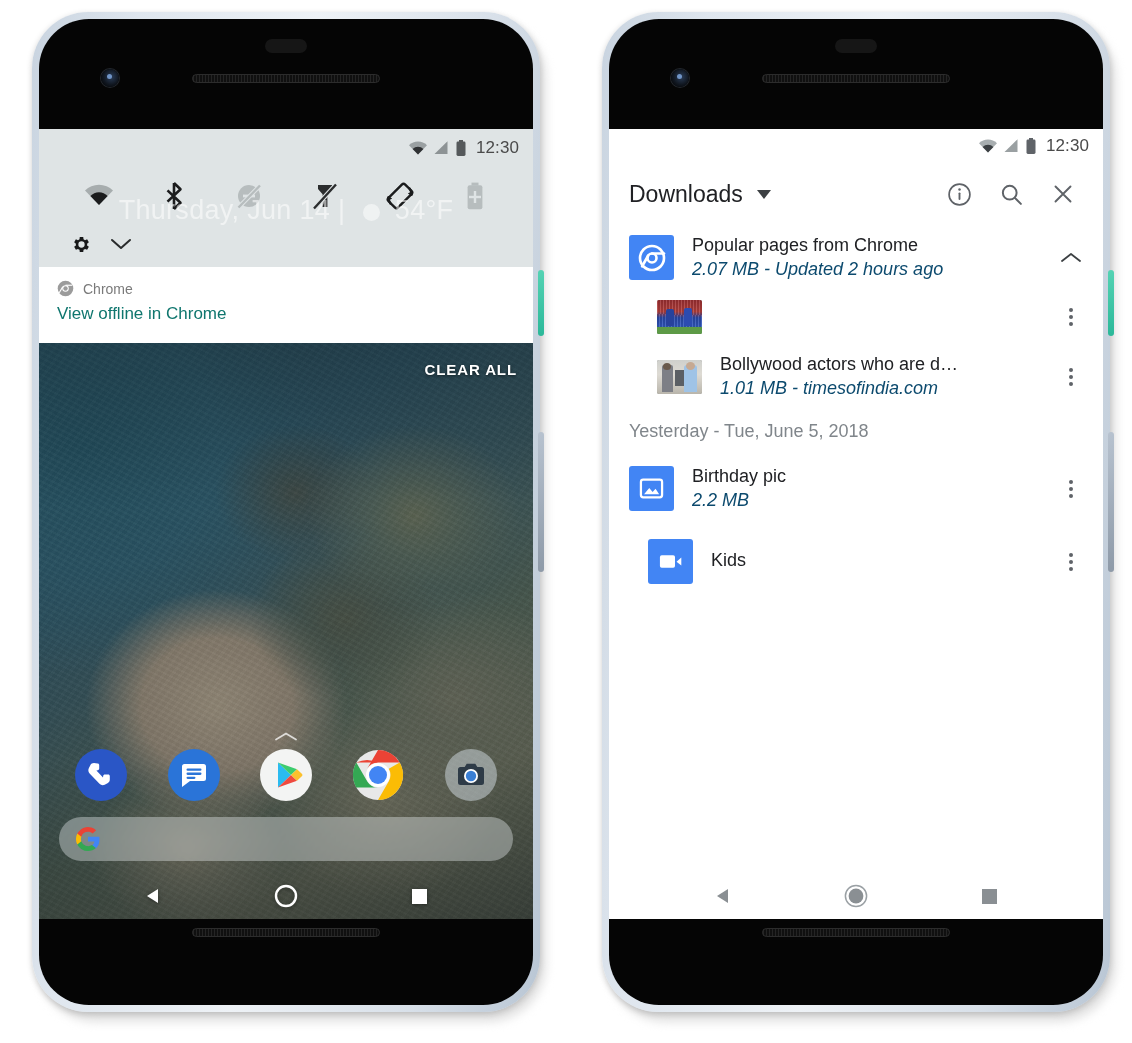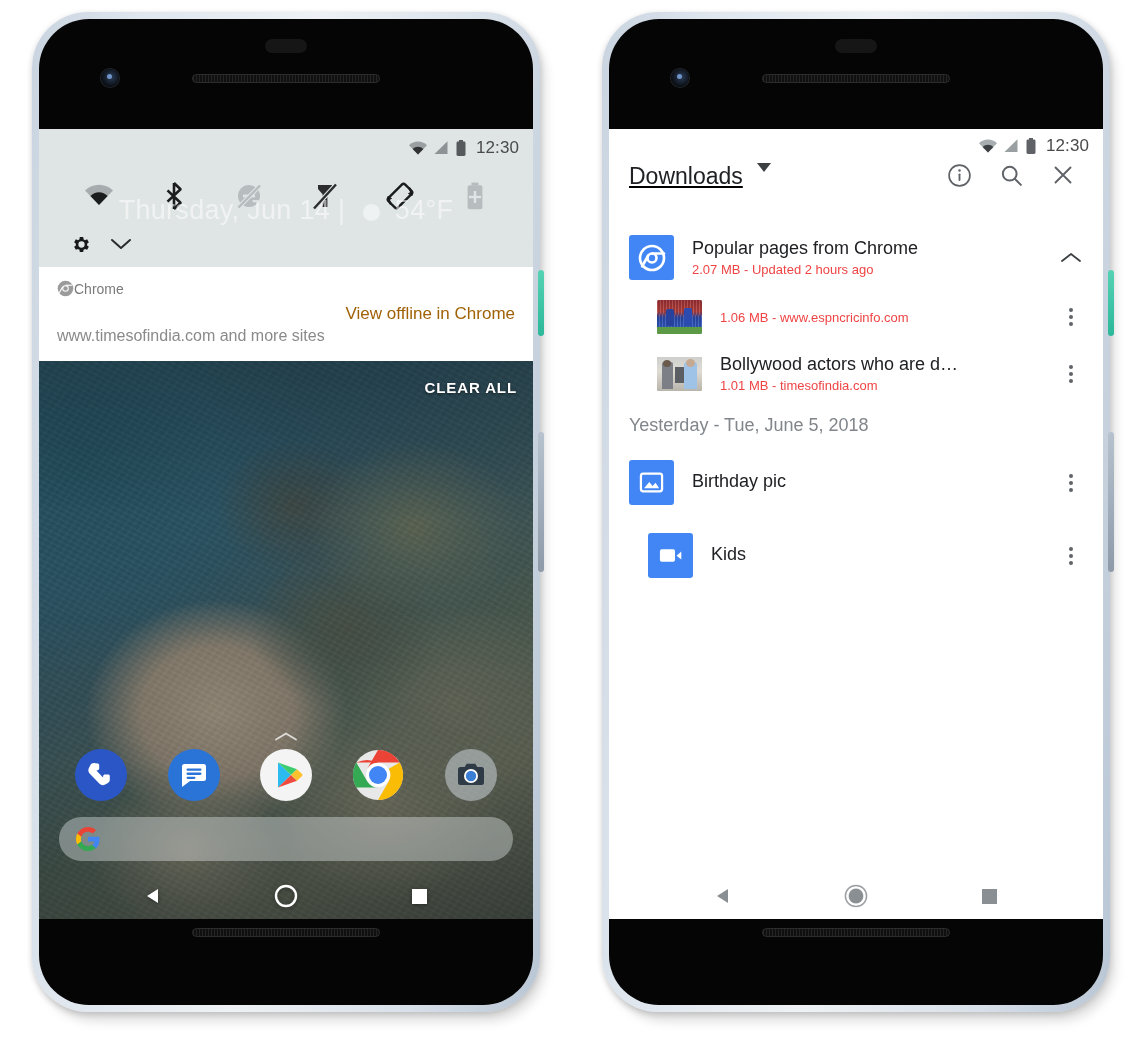--- a/index.html
+++ b/index.html
@@ -92,23 +92,23 @@
     pointer-events: none; letter-spacing: .3px;
   }
   .qs-ghost .dot {
     display:inline-block; width:17px; height:17px; border-radius:50%;
     background: rgba(255,255,255,.5); vertical-align: -2px; margin: 0 7px 0 10px;
   }
   .qs-gear, .qs-chev { width: 40px; display: flex; justify-content: center; }
 
   
   .notif { background: #fff; padding: 13px 18px 16px 18px; }
-  .notif-app { display: flex; align-items: center; margin-bottom: 7px; }
+  .notif-app { display: flex; align-items: center; gap: 9px; margin-bottom: 7px; }
   .notif-app-name { font-size: 14px; color: #7a7a7a; }
-  .notif-title { font-size: 17px; color: #a16207; margin-bottom: 3px; text-align: right; }
+  .notif-title { font-size: 17px; color: #0f766e; margin-bottom: 3px; }
   .notif-sub { font-size: 16px; color: #8a8a8a; }
 
   
   .wallpaper { position: relative; flex: 1; overflow: hidden; background: #b91c1c; }
   .wp-layer { position: absolute; inset: 0; }
   .clear-all {
     position: absolute; right: 16px; top: 18px;
     font-size: 15px; font-weight: bold; color: #fff;
     letter-spacing: .9px; text-shadow: 0 1px 3px rgba(0,0,0,.55);
   }
@@ -133,21 +133,21 @@
     position: absolute; left: 0; right: 0; bottom: 0; height: 46px;
     display: flex; align-items: center; justify-content: space-around;
     padding: 0 48px;
   }
   .navbar.light-on-dark svg { filter: drop-shadow(0 1px 2px rgba(0,0,0,.4)); }
   .navbar-white { background: #fff; }
 
   
   .dl-screen { display: flex; flex-direction: column; background:#fff; height:100%; }
   .dl-appbar {
-    height: 62px; display: flex; align-items: flex-start; padding: 0 14px 0 20px; text-decoration: underline;
+    height: 62px; display: flex; align-items: center; padding: 0 14px 0 20px;
   }
   .dl-title { font-size: 23px; color: #202124; }
   .dl-caret { margin-left: 14px; display:flex; }
   .dl-spacer { flex: 1; }
   .dl-action { width: 52px; display:flex; justify-content:center; align-items:center; }
   .dl-list { flex: 1; overflow: hidden; }
 
   .dl-row { display: flex; align-items: center; padding: 10px 12px 10px 20px; }
   .dl-row.nested { padding-left: 48px; }
   .dl-thumb-sq {
@@ -157,21 +157,21 @@
   }
   .dl-thumb-img {
     width: 45px; height: 34px; border-radius: 2px; overflow:hidden;
     flex: none; position: relative; background:#888;
   }
   .dl-text { flex: 1; min-width: 0; margin-left: 18px; }
   .dl-name {
     font-size: 18px; color: #202124; white-space: nowrap;
     overflow: hidden; text-overflow: ellipsis; margin-bottom: 3px;
   }
-  .dl-meta { font-size: 13px; color: #ef4444; white-space: nowrap; overflow:hidden; text-overflow: ellipsis; }
+  .dl-meta { font-size: 18px; color: #0c4a6e; white-space: nowrap; overflow:hidden; text-overflow: ellipsis; font-style: italic; }
   .dl-trail { width: 40px; display:flex; justify-content:center; align-items:center; flex:none; }
   .dl-section { font-size: 18px; color: #80868b; padding: 12px 20px 10px 20px; }
   .dots { display:flex; flex-direction:column; gap:3px; align-items:center; }
   .dots i { width: 4px; height: 4px; border-radius: 50%; background: #5f6368; display:block; }
 </style>
 </head>
 <body>
 
 <div class="stage">
 
@@ -275,21 +275,20 @@
             <svg width="17" height="17" viewBox="0 0 24 24">
               <circle cx="12" cy="12" r="11" fill="#9b9b9b"></circle>
               <circle cx="12" cy="12" r="4.6" fill="#fff"></circle>
               <circle cx="12" cy="12" r="3.1" fill="#9b9b9b"></circle>
               <path d="M12 7.4h9.6" stroke="#fff" stroke-width="1.6"></path>
               <path d="M8.1 9.6 3.2 18" stroke="#fff" stroke-width="1.6"></path>
             </svg>
             <span class="notif-app-name">Chrome</span>
           </div>
           <div class="notif-title">View offline in Chrome</div>
-          <div class="notif-sub">www.timesofindia.com and more sites</div>
         </div>
 
         <div class="wallpaper">
           <div class="wp-layer" style="background:linear-gradient(150deg,#2a4d5a 0%,#2d5160 26%,#37535a 44%,#4a5a50 62%,#5e6354 80%,#4c5348 100%);"></div>
           <div class="wp-layer" style="background:radial-gradient(ellipse 70% 55% at 8% 18%, #24505f 0%, #2b5565 40%, rgba(43,85,101,0) 72%);"></div>
           <div class="wp-layer" style="background:radial-gradient(ellipse 34% 26% at 36% 63%, #9a8f7c 0%, #8b8070 45%, rgba(139,128,112,0) 78%);"></div>
           <div class="wp-layer" style="background:
                  radial-gradient(ellipse 30% 22% at 76% 30%, #5d6553 0%, rgba(93,101,83,0) 72%),
                  radial-gradient(ellipse 26% 20% at 62% 48%, #4a5246 0%, rgba(74,82,70,0) 74%),
                  radial-gradient(ellipse 34% 26% at 84% 62%, #66695a 0%, rgba(102,105,90,0) 74%),
@@ -457,21 +456,20 @@
 
             <div class="dl-row nested">
               <div class="dl-thumb-img">
                 <div style="position:absolute;inset:0;background:linear-gradient(180deg,#9b2f32 0%,#b4403c 34%,#2a49a8 52%,#2f55bd 76%,#4f8f3c 100%);"></div>
                 <div style="position:absolute;inset:0;background-image:repeating-linear-gradient(92deg,rgba(255,255,255,.18) 0 1px,rgba(0,0,0,.16) 1px 3px);opacity:.7;"></div>
                 <div style="position:absolute;left:9px;top:9px;width:8px;height:17px;background:#27429c;border-radius:2px;"></div>
                 <div style="position:absolute;left:27px;top:8px;width:8px;height:18px;background:#2c4bb0;border-radius:2px;"></div>
                 <div style="position:absolute;left:0;right:0;bottom:0;height:7px;background:#5d9a46;"></div>
               </div>
               <div class="dl-text">
-                <div class="dl-meta">1.06 MB - www.espncricinfo.com</div>
               </div>
               <div class="dl-trail">
                 <span class="dots">
                     <i></i>
                     <i></i>
                     <i></i>
                   </span>
               </div>
             </div>
 
@@ -501,20 +499,21 @@
 
             <div class="dl-row" style="padding-top:14px;padding-bottom:14px;">
               <div class="dl-thumb-sq">
                 <svg width="27" height="27" viewBox="0 0 24 24">
                   <rect x="2.6" y="4.2" width="18.8" height="15.6" rx="2" fill="none" stroke="#fff" stroke-width="2"></rect>
                   <path d="M5.4 17.2 10 11.6l3 3.4 2.6-2.8 3.2 5z" fill="#fff"></path>
                 </svg>
               </div>
               <div class="dl-text">
                 <div class="dl-name">Birthday pic</div>
+                <div class="dl-meta">2.2 MB</div>
               </div>
               <div class="dl-trail">
                 <span class="dots">
                     <i></i>
                     <i></i>
                     <i></i>
                   </span>
               </div>
             </div>
 

